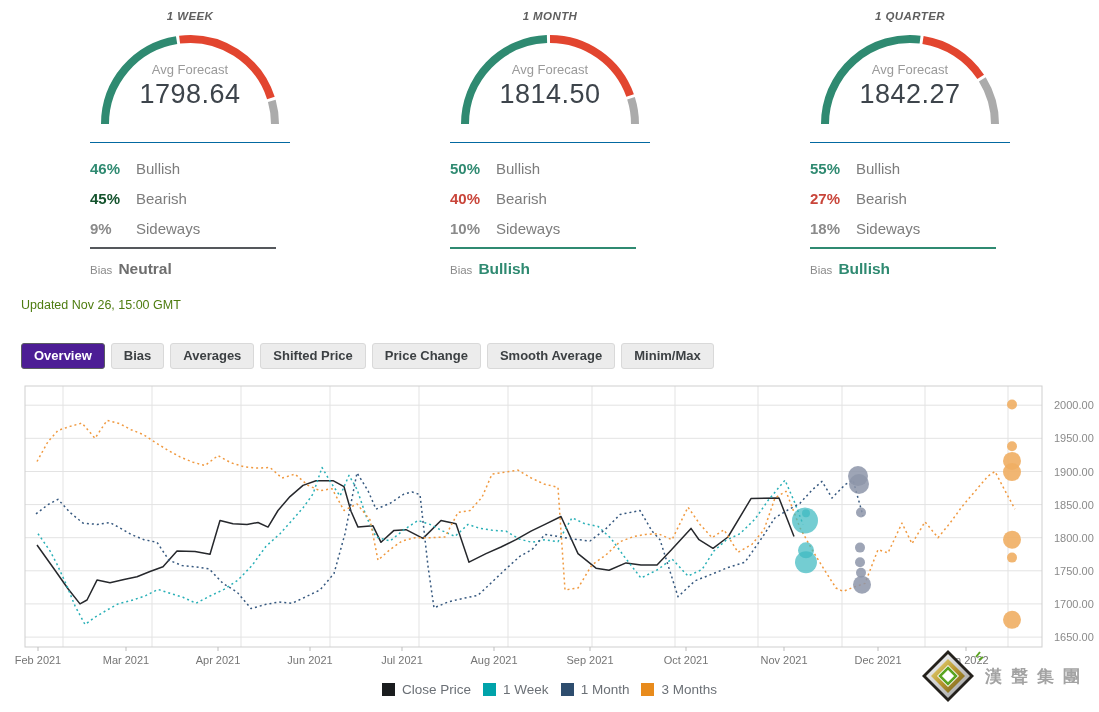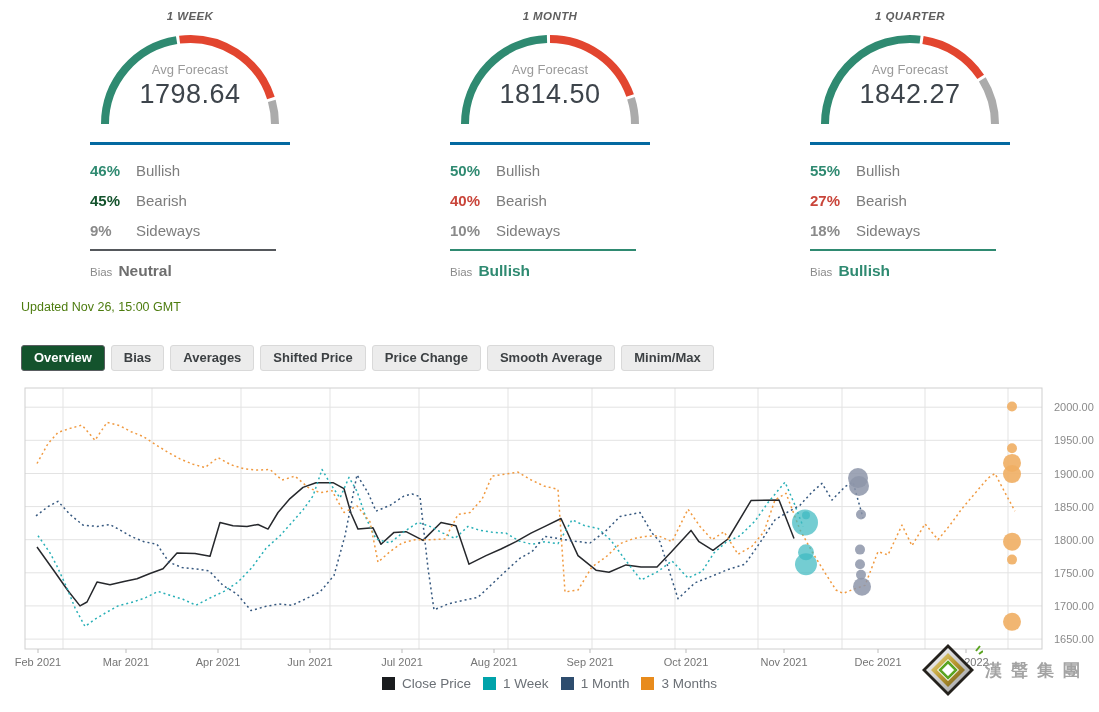--- a/index.html
+++ b/index.html
@@ -9,40 +9,40 @@
 
   
   .gauges { display:flex; padding:8px 0 0 10px; }
   .gauge-col { width:360px; }
   .gauge-title { width:220px; margin:2px auto 0; text-align:center;
     font-size:11.5px; font-style:italic; font-weight:bold; color:#5f5f5f; letter-spacing:.4px; }
   .gauge-wrap { position:relative; width:220px; height:106px; margin:4px auto 0; }
   .gauge-center { position:absolute; left:0; right:0; top:36px; text-align:center; }
   .avg-label { font-size:13px; color:#9a9a9a; }
   .avg-value { font-size:27px; color:#3d444b; letter-spacing:.5px; margin-top:2px; }
-  .stats { width:200px; margin:10px 0 0 80px; border-top:3px solid #0369a1; padding-top:10px; }
+  .stats { width:200px; margin:10px 0 0 80px; border-top:1px solid #0369a1; padding-top:10px; }
   .stat-row { display:flex; align-items:center; height:30px; }
   .stat-pct { width:46px; font-weight:bold; font-size:15px; }
   .stat-lbl { font-size:15px; color:#7d7d7d; }
   .bias-divider { width:186px; height:2px; margin:4px 0 0 80px; }
   .bias-row { margin:11px 0 0 80px; display:flex; align-items:baseline; }
   .bias-lbl { font-size:11.5px; color:#8a8a8a; margin-right:6px; }
   .bias-val { font-size:15.5px; font-weight:bold; }
 
   
   .updated { margin:20px 0 0 21px; font-size:12.5px; color:#4d7c0f; }
   .tabs { display:flex; gap:6px; margin:31px 0 0 21px; }
   .tab { background:#ececec; border:1px solid #d9d9d9; border-radius:3px;
     padding:4px 12px 5px; font-size:13px; font-weight:bold; color:#3c4043;
     font-family:"Liberation Sans", sans-serif; cursor:pointer; }
-  .tab.active { background:#14532d; border-color:#5a5d61; color:#fff; }
+  .tab.active { background:#4c1d95; border-color:#5a5d61; color:#fff; }
 
   
   .chart-area { position:relative; margin-top:9px; }
-  .legend { display:flex; justify-content:center; gap:12px; margin-top:0;
+  .legend { display:flex; justify-content:center; gap:12px; margin-top:8px;
     font-size:13.5px; color:#6b7076; }
   .legend-item { display:flex; align-items:center; }
   .swatch { display:inline-block; width:13px; height:13px; margin-right:7px; }
 
   
   .watermark { position:absolute; right:10px; bottom:-6px; display:flex; align-items:center; }
   .wm-text { font-size:17px; font-weight:bold; color:#a3a3a3; letter-spacing:9px;
     margin-left:2px; font-family:"Liberation Sans","DejaVu Sans",sans-serif; }
 </style>
 </head>

